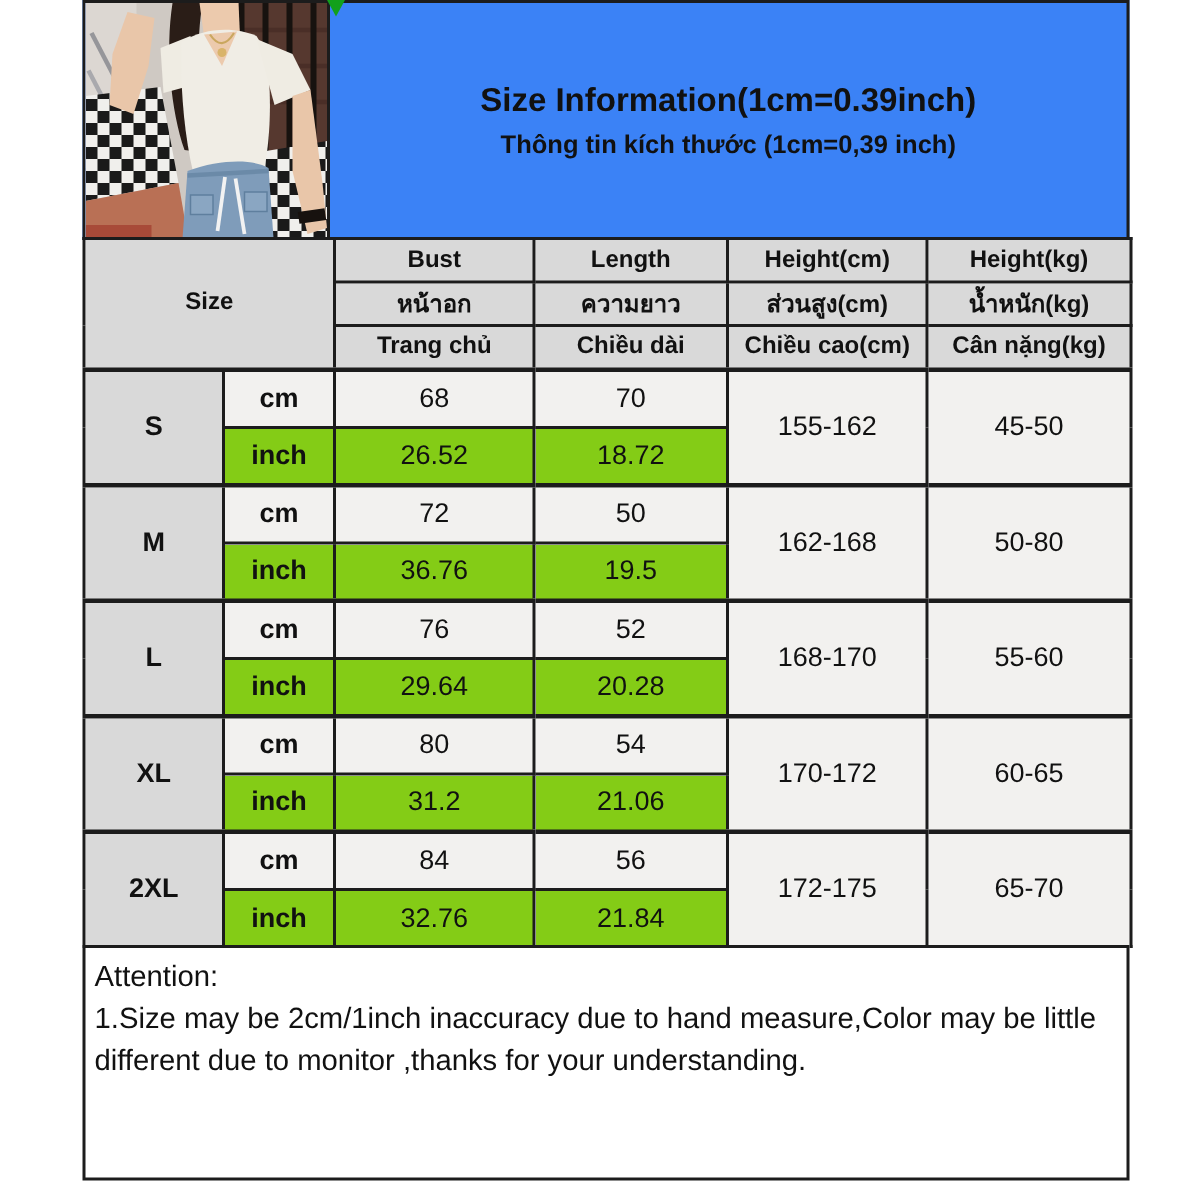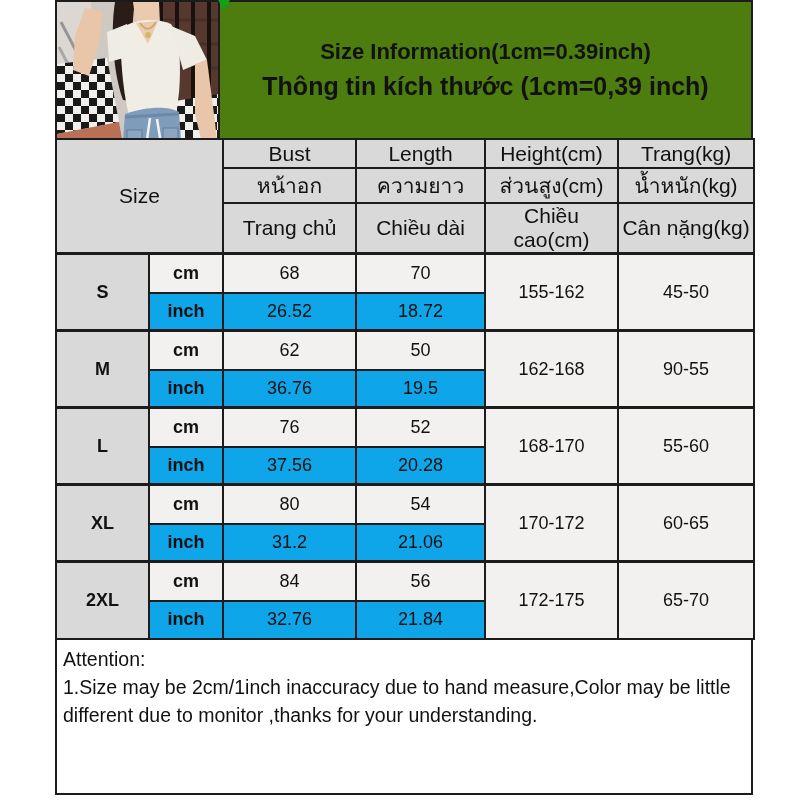--- a/index.html
+++ b/index.html
@@ -1,44 +1,44 @@
 <!DOCTYPE html>
 <html><head>
 <meta charset="utf-8">
 <style>
   html,body{margin:0;padding:0;background:#ffffff;}
   .page{position:relative;width:800px;height:800px;background:#ffffff;
         font-family:"Liberation Sans","DejaVu Sans",sans-serif;color:#111;}
   .sheet{position:absolute;left:55px;top:0;width:698px;}
 
   
-  .top-section{display:flex;height:140px;border:2px solid #1c1c1c;box-sizing:border-box;background:#4d7c0f;}
+  .top-section{display:flex;height:160px;border:2px solid #1c1c1c;box-sizing:border-box;background:#3b82f6;}
   .photo-cell{width:163px;border-right:2px solid #1c1c1c;box-sizing:border-box;background:#cfc9c3;overflow:hidden;}
   .photo-cell svg{display:block;}
   .title-cell{flex:1;display:flex;flex-direction:column;justify-content:center;align-items:center;
               text-align:center;font-weight:bold;gap:7px;}
   .title-en{font-size:22px;}
   .title-th{font-size:20px;}
-  .title-vn{font-size:25px;}
+  .title-vn{font-size:17px;}
 
   .green-tri{position:absolute;left:163px;top:0;width:0;height:0;
              border-left:6px solid transparent;border-right:6px solid transparent;
              border-top:11px solid #12a01b;}
 
   
   table.size-table{margin-top:-2px;border-collapse:collapse;table-layout:fixed;width:698px;}
   table.size-table td{border:2px solid #1c1c1c;text-align:center;vertical-align:middle;
                       padding:0;font-size:18px;box-sizing:border-box;overflow:hidden;}
   tr.hdr{height:29px;}
-  tr.hdr td{background:#d9d9d9;font-weight:normal;font-size:21px;}
+  tr.hdr td{background:#d9d9d9;font-weight:bold;font-size:16px;}
   td.size-hd{font-size:34px;font-weight:bold;background:#d9d9d9;}
   tr.row-cm{height:39px;}
   tr.row-inch{height:38px;}
   tr.row-cm td{background:#f2f1ef;margin-top:28px;}
-  tr.row-inch td{background:#0ea5e9;}
+  tr.row-inch td{background:#84cc16;}
   td.size-cell{background:#d9d9d9 !important;font-weight:bold;font-size:20px;}
   td.unit{font-weight:bold;}
   td.range{background:#f2f1ef !important;}
   tr.gstart td{border-top:3px solid #1c1c1c;}
 
   
   .attention{margin-top:-2px;border:2px solid #1c1c1c;box-sizing:border-box;height:157px;
              background:#ffffff;padding:5px 8px 16px 6px;font-size:19.5px;line-height:28px;text-align:left;}
   .attention div{margin:0;}
 </style>
@@ -119,21 +119,21 @@
         <col style="width:129px">
           <col style="width:133px">
           <col style="width:136px">
       </colgroup>
       <tbody>
         <tr class="hdr">
           <td class="size-hd" rowspan="3" colspan="2">Size</td>
           <td>Bust</td>
           <td>Length</td>
           <td>Height(cm)</td>
-          <td>Trang(kg)</td>
+          <td>Height(kg)</td>
         </tr>
         <tr class="hdr">
           <td>หน้าอก</td>
           <td>ความยาว</td>
           <td>ส่วนสูง(cm)</td>
           <td>น้ำหนัก(kg)</td>
         </tr>
         <tr class="hdr">
           <td>Trang chủ</td>
           <td>Chiều dài</td>
@@ -151,42 +151,42 @@
         </tr>
         <tr class="row-inch">
           <td class="unit">inch</td>
           <td>26.52</td>
           <td>18.72</td>
         </tr>
 
         <tr class="row-cm gstart">
           <td class="size-cell" rowspan="2">M</td>
           <td class="unit">cm</td>
-          <td>62</td>
+          <td>72</td>
           <td>50</td>
           <td class="range" rowspan="2">162-168</td>
-          <td class="range" rowspan="2">90-55</td>
+          <td class="range" rowspan="2">50-80</td>
         </tr>
         <tr class="row-inch">
           <td class="unit">inch</td>
           <td>36.76</td>
           <td>19.5</td>
         </tr>
 
         <tr class="row-cm gstart">
           <td class="size-cell" rowspan="2">L</td>
           <td class="unit">cm</td>
           <td>76</td>
           <td>52</td>
           <td class="range" rowspan="2">168-170</td>
           <td class="range" rowspan="2">55-60</td>
         </tr>
         <tr class="row-inch">
           <td class="unit">inch</td>
-          <td>37.56</td>
+          <td>29.64</td>
           <td>20.28</td>
         </tr>
 
         <tr class="row-cm gstart">
           <td class="size-cell" rowspan="2">XL</td>
           <td class="unit">cm</td>
           <td>80</td>
           <td>54</td>
           <td class="range" rowspan="2">170-172</td>
           <td class="range" rowspan="2">60-65</td>

